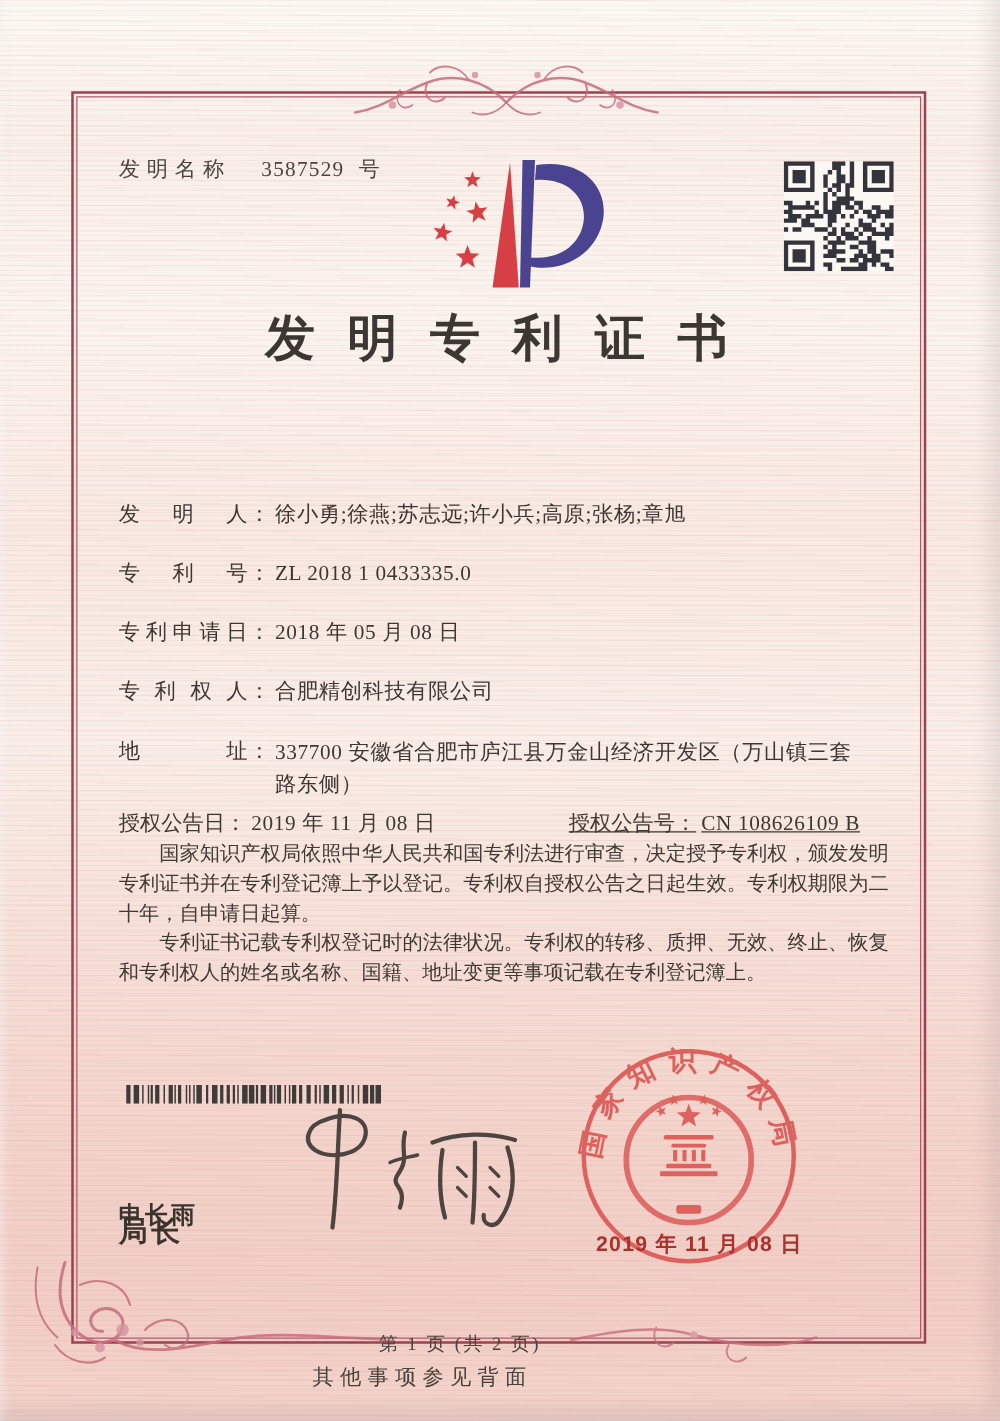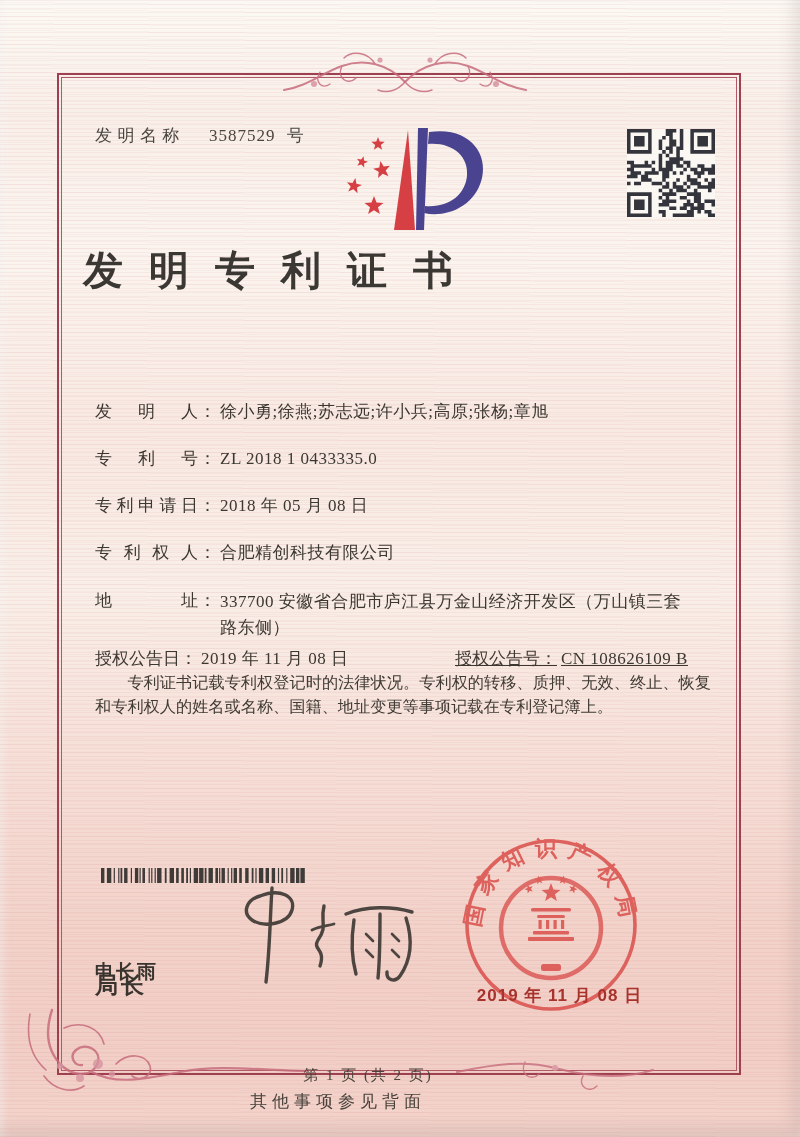--- a/index.html
+++ b/index.html
@@ -16,21 +16,21 @@
       repeating-linear-gradient(0deg, rgba(198,105,115,.08) 0 1px, transparent 1px 4px),
       repeating-linear-gradient(0.6deg, rgba(198,105,115,.05) 0 1px, transparent 1px 7px);
   }
   .frame{position:absolute;left:57px;top:73px;width:680px;height:998px;border:2px solid #9d4150;}
   .frame::after{content:'';position:absolute;inset:2px;border:1px solid #b05a68;}
   .abs{position:absolute;}
   .cert-no{left:95px;top:124px;font-size:17px;color:#4a443e;}
   .cert-no .pfx{letter-spacing:.32em;}
   .cert-no .num{margin-left:20px;letter-spacing:1px;font-family:"Liberation Serif",serif;}
   .cert-no .sfx{margin-left:7px;}
-  .title{left:57px;width:680px;top:243px;font-size:40px;font-weight:600;
+  .title{left:57px;width:680px;top:243px;text-align:center;font-size:40px;font-weight:600;
          letter-spacing:26px;text-indent:26px;color:#3b3733;}
   .fields{left:95px;top:352px;width:616px;height:320px;font-size:17px;color:#3c3731;}
   .frow{position:absolute;left:0;white-space:nowrap;}
   .flabel{display:inline-block;width:104px;text-align:justify;text-align-last:justify;
           -moz-text-align-last:justify;text-justify:inter-character;letter-spacing:1px;}
   .colon{margin-right:4px;}
   .fvalue{letter-spacing:.5px;}
   .wrapv{display:inline-block;width:474px;white-space:normal;vertical-align:top;line-height:26px;}
   .r0{top:0}.r1{top:48px}.r2{top:95px}.r3{top:142px}.r4{top:189px}.r5{top:237px}.r6{top:295px}
   .grant-right{position:absolute;left:360px;top:0;white-space:nowrap;text-decoration:underline;}
@@ -146,20 +146,21 @@
       <span>
         <span>授权公告日</span><span class="colon">：</span><span class="fvalue">2019 年 11 月 08 日</span>
       </span>
       <span class="grant-right">
         <span>授权公告号</span><span class="colon">：</span><span class="fvalue">CN 108626109 B</span>
       </span>
     </div>
   </div>
 
   <div class="abs paras">
+    <p>国家知识产权局依照中华人民共和国专利法进行审查，决定授予专利权，颁发发明专利证书并在专利登记簿上予以登记。专利权自授权公告之日起生效。专利权期限为二十年，自申请日起算。</p>
     <p>专利证书记载专利权登记时的法律状况。专利权的转移、质押、无效、终止、恢复和专利权人的姓名或名称、国籍、地址变更等事项记载在专利登记簿上。</p>
   </div>
 
   <svg class="abs barcode" width="210" height="15" viewBox="0 0 210 15">
     <path id="bc-path" fill="#3f3b38" d="M1.0 0h3.4v15h-3.4zM6.9 0h4.4v15h-4.4zM13.7 0h1.2v15h-1.2zM18.2 0h1.2v15h-1.2zM20.5 0h1.8v15h-1.8zM24.1 0h3.4v15h-3.4zM30.8 0h1.2v15h-1.2zM34.9 0h3.4v15h-3.4zM39.5 0h1.2v15h-1.2zM42.4 0h2.6v15h-2.6zM48.6 0h1.2v15h-1.2zM51.2 0h1.2v15h-1.2zM54.6 0h1.2v15h-1.2zM57.1 0h4.4v15h-4.4zM64.8 0h1.8v15h-1.8zM69.6 0h4.4v15h-4.4zM76.1 0h2.6v15h-2.6zM81.3 0h2.6v15h-2.6zM86.2 0h1.8v15h-1.8zM89.8 0h1.2v15h-1.2zM93.7 0h4.4v15h-4.4zM99.1 0h4.4v15h-4.4zM104.7 0h1.8v15h-1.8zM108.5 0h4.4v15h-4.4zM115.4 0h2.6v15h-2.6zM119.1 0h1.2v15h-1.2zM121.5 0h3.4v15h-3.4zM127.6 0h1.2v15h-1.2zM131.1 0h1.2v15h-1.2zM133.6 0h3.4v15h-3.4zM139.2 0h2.6v15h-2.6zM145.2 0h3.4v15h-3.4zM151.7 0h1.8v15h-1.8zM155.4 0h1.2v15h-1.2zM158.9 0h4.4v15h-4.4zM165.6 0h3.4v15h-3.4zM171.7 0h3.4v15h-3.4zM177.9 0h1.2v15h-1.2zM181.3 0h1.8v15h-1.8zM186.2 0h1.2v15h-1.2zM190.2 0h4.4v15h-4.4zM196.0 0h3.4v15h-3.4zM200.4 0h4.4v15h-4.4z"></path>
   </svg>
 
   <div class="abs sig-role">局长</div>
   <div class="abs sig-name">申长雨</div>
 

